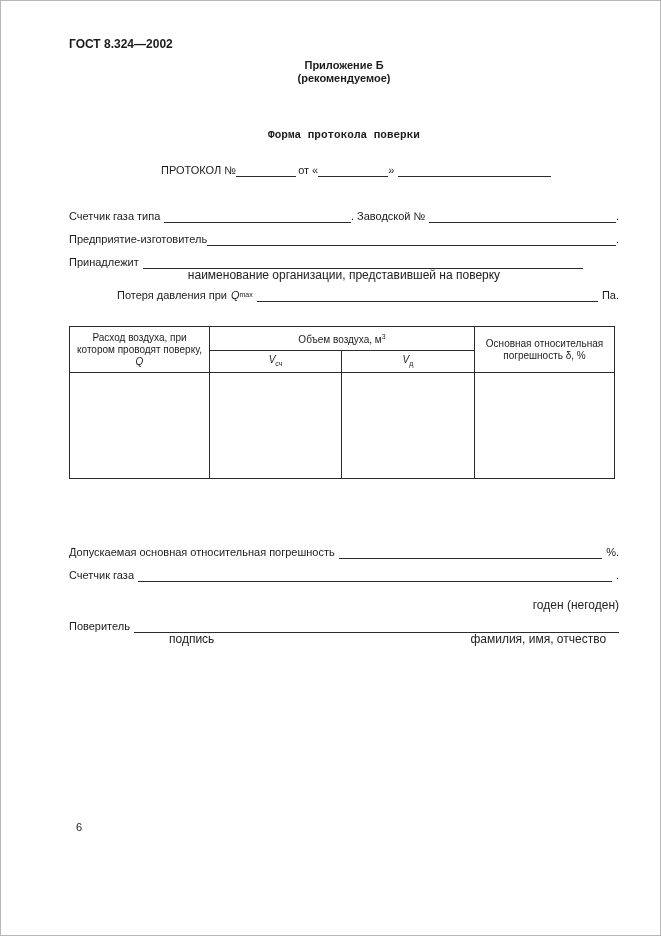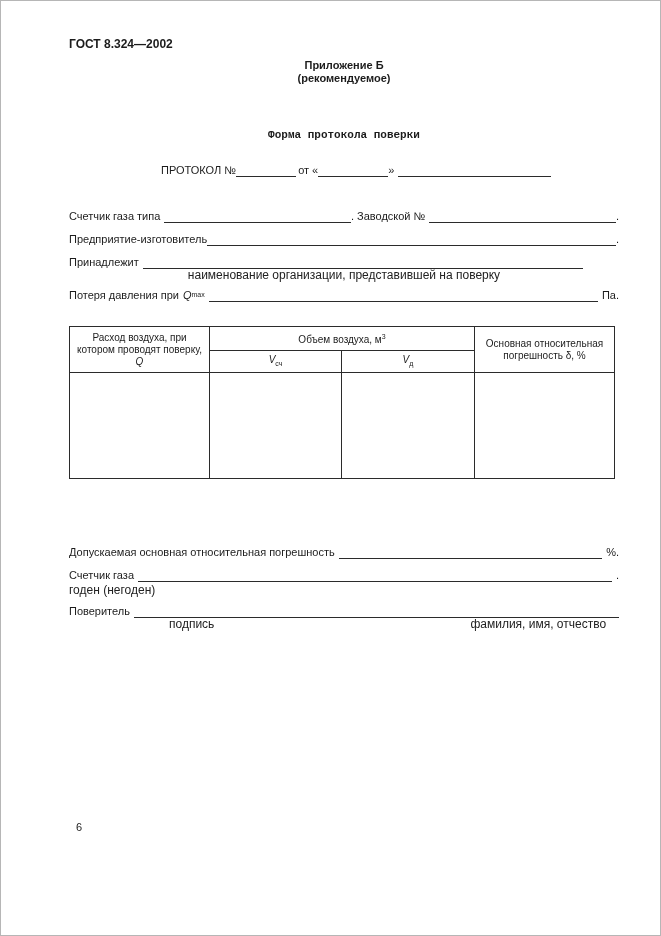--- a/index.html
+++ b/index.html
@@ -22,37 +22,37 @@
   .fline { display:flex; align-items:flex-end; margin-top:9px; line-height:14px; }
   .fline span { white-space:pre; }
   .blank { border-bottom:1px solid #2b2b2b; height:13px; display:block; }
   .grow { flex:1; }
   .w60{width:60px;} .w70{width:70px;} .w440{width:440px;}
   .ml4{margin-left:4px;} .mr2{margin-right:2px;}
   .protocol { margin-left:92px; margin-top:22px; margin-right:68px; }
   .meter-line { margin-top:32px; }
   .note { font-size:12px; line-height:10px; color:#222; }
   .belongs-note { text-align:center; margin-top:1px; }
-  .pressure-line { margin-top:8px; }
+  .pressure-line { margin-top:8px;margin-left:48px; }
   sub, sup { font-size:7px; }
   .qsym, .vsym { font-style:italic; }
 
   .ftable { border-collapse:collapse; width:545px; margin-top:24px; table-layout:fixed; }
   .ftable td {
     border:1px solid #2b2b2b;
     text-align:center; vertical-align:middle;
     font-size:10px; line-height:12px;
     padding:2px 6px;
   }
   .hrow1 td { height:24px; }
   .hrow2 td { height:22px; }
   .brow td { height:106px; }
 
   .footer-block { margin-top:66px; }
-  .fit-note { text-align:left; margin-top:3px; }
+  .fit-note { text-align:right; margin-top:18px; }
   .sign-notes { display:flex; margin-top:1px;text-align:center; }
   .sign-note-1 { margin-left:100px; }
   .sign-note-2 { margin-left:256px; }
   .page-num { position:absolute; left:75px; top:820px; font-size:11px; }
 </style>
 </head>
 <body>
 
 <div class="page">
 

